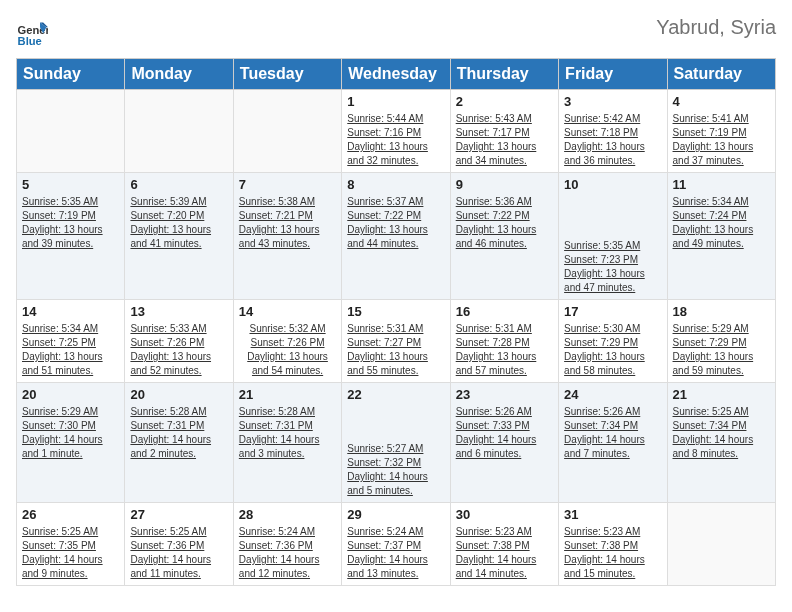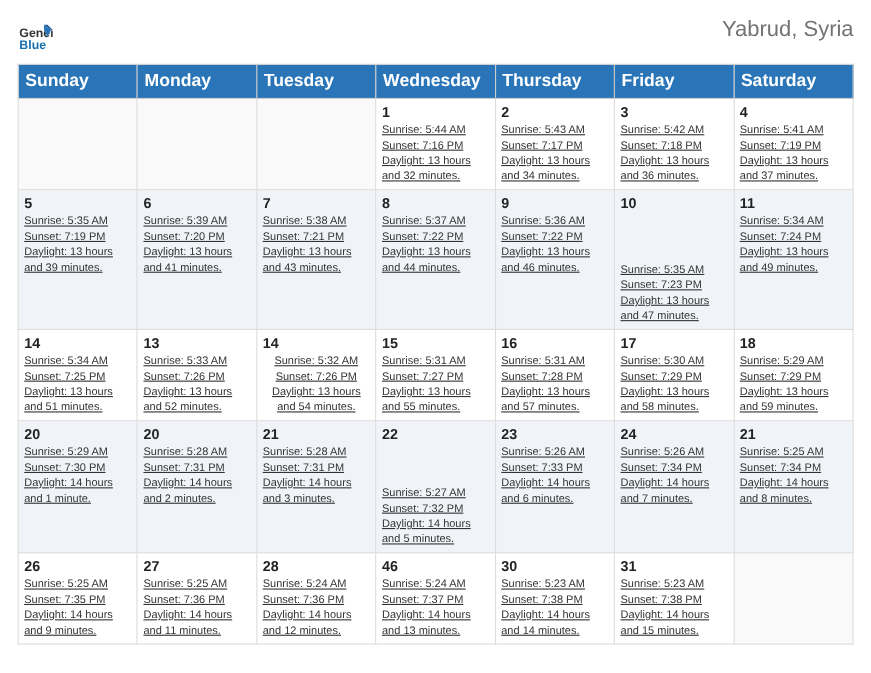--- a/index.html
+++ b/index.html
@@ -310,21 +310,21 @@
 and 11 minutes.</div>
         </td>
         <td>
           <div class="day-num">28</div>
           <div class="day-info" style="white-space: pre-line;">Sunrise: 5:24 AM
 Sunset: 7:36 PM
 Daylight: 14 hours
 and 12 minutes.</div>
         </td>
         <td>
-          <div class="day-num">46</div>
+          <div class="day-num">29</div>
           <div class="day-info" style="white-space: pre-line;">Sunrise: 5:24 AM
 Sunset: 7:37 PM
 Daylight: 14 hours
 and 13 minutes.</div>
         </td>
         <td>
           <div class="day-num">30</div>
           <div class="day-info" style="white-space: pre-line;">Sunrise: 5:23 AM
 Sunset: 7:38 PM
 Daylight: 14 hours

